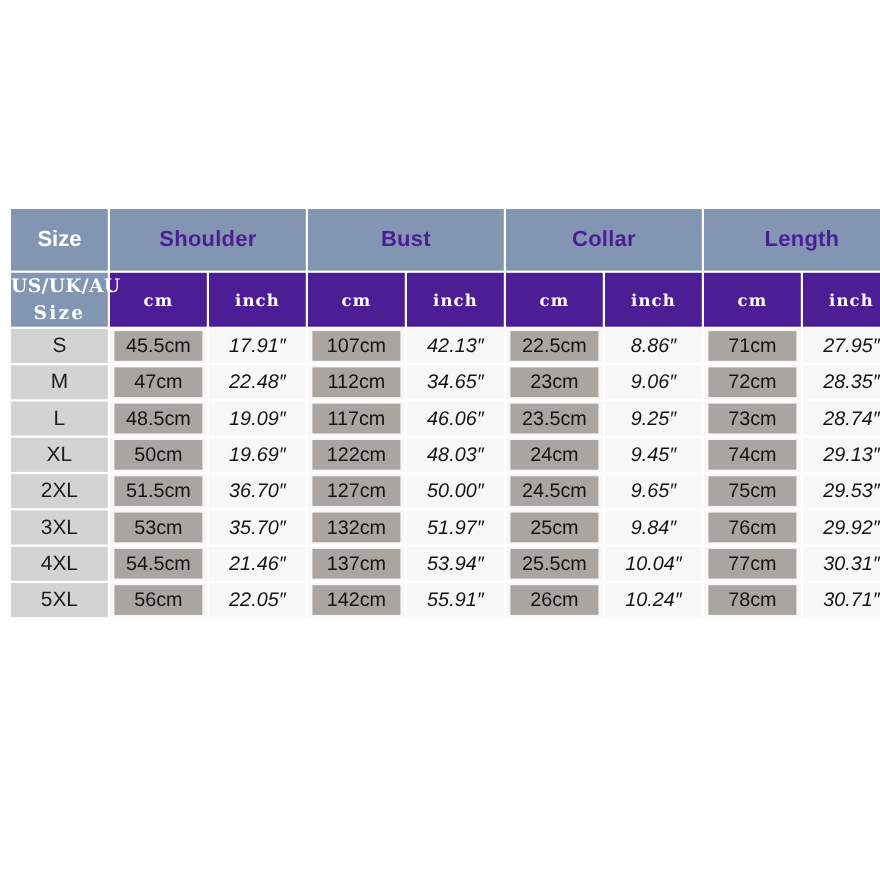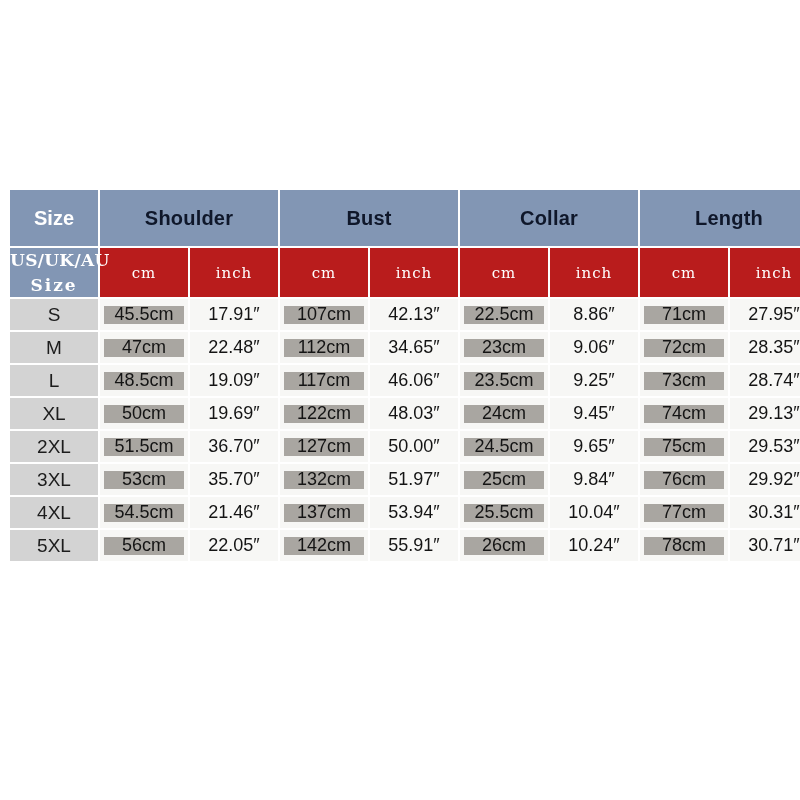--- a/index.html
+++ b/index.html
@@ -31,41 +31,41 @@
   }
   table.chart th, table.chart td {
     padding: 0;
     margin: 0;
     text-align: center;
     vertical-align: middle;
   }
   
   th.grp {
     background: #8296b4;
-    color: #0f172a;
+    color: #4c1d95;
     height: 56px;
     font-size: 20px;
     font-weight: bold;
     font-family: "Liberation Sans", sans-serif;
     letter-spacing: .2px;
   }
   th.sizehead {
     background: #8296b4;
     color: #ffffff;
     height: 56px;
     font-size: 20px;
     font-weight: bold;
   }
   
   th.unit {
-    background: #b91c1c;
+    background: #4c1d95;
     color: #ffffff;
     height: 48px;
     font-size: 15px;
-    font-weight: normal;
+    font-weight: bold;
     font-family: "DejaVu Serif", serif;
     letter-spacing: 1px;
   }
   th.ususize {
     background: #8296b4;
     color: #ffffff;
     height: 48px;
     font-size: 17px;
     font-weight: bold;
     font-family: "DejaVu Serif", serif;
@@ -83,31 +83,32 @@
   }
   td.cmcell {
     background: #f7f7f5;
     height: 31px;
     padding: 0;
   }
   td.cmcell .pill {
     display: flex;
     align-items: center;
     justify-content: center;
-    height: 18px;
+    height: 27px;
     margin: 0 4px;
     background: #a9a6a1;
     color: #141414;
     font-size: 18px;
   }
   td.inchcell {
     background: #f7f7f5;
     color: #141414;
     height: 31px;
     font-size: 18px;
+    font-style: italic;
   }
 </style>
 </head>
 <body>
 
 <div id="canvas">
   <div id="size-chart">
     <table class="chart">
       <colgroup>
         <col style="width:88px">

